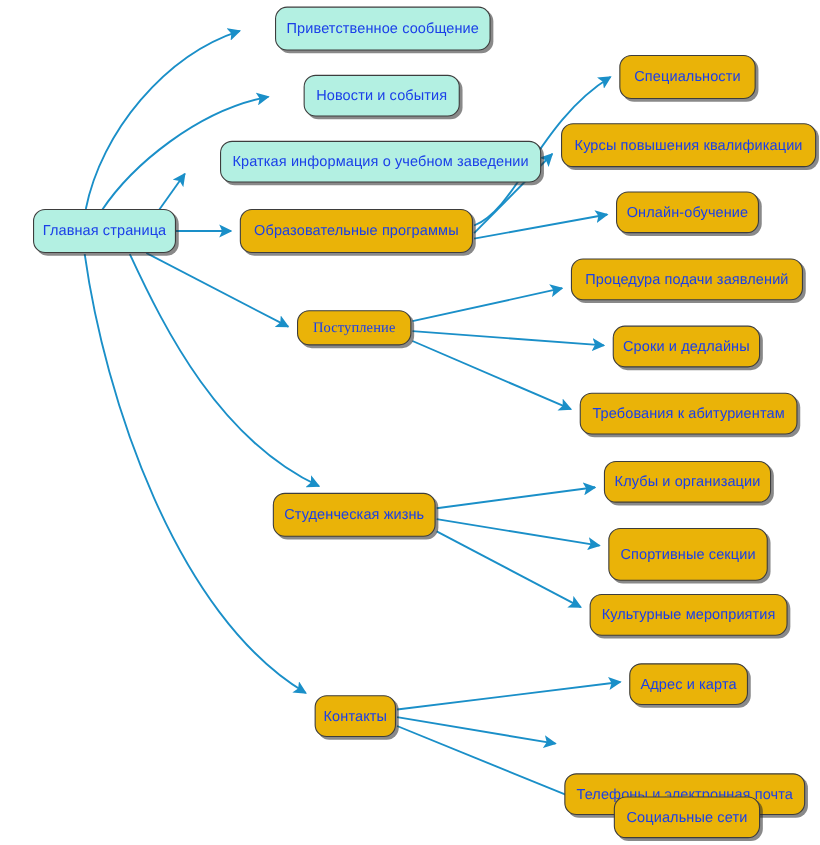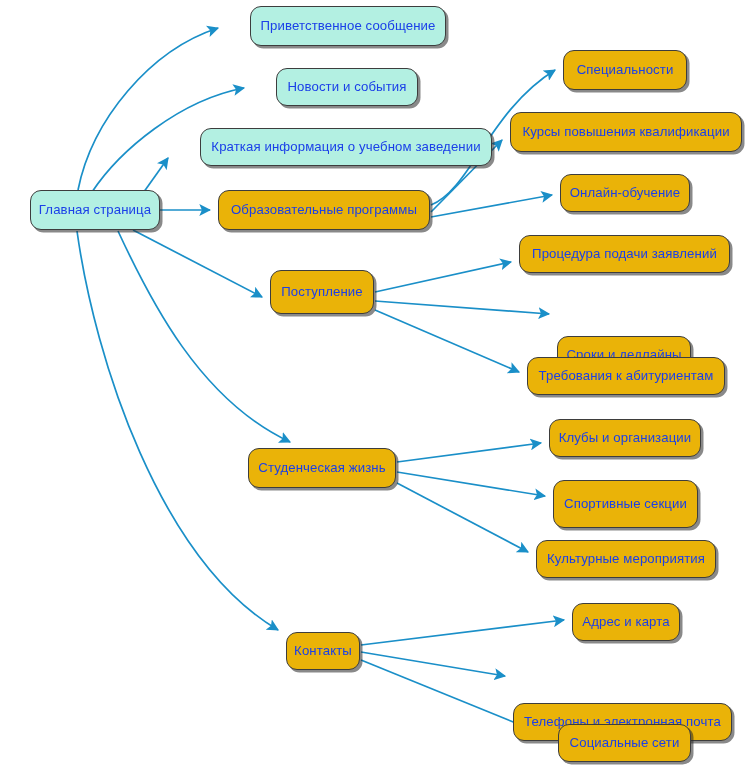--- a/index.html
+++ b/index.html
@@ -102,27 +102,27 @@
       </div>
       <div class="node c-sky" style="left: 563px; top: 50px; width: 124px; height: 40px;">
         <span class="node-label">Специальности</span>
       </div>
       <div class="node c-sky" style="left: 510px; top: 112px; width: 232px; height: 40px;">
         <span class="node-label">Курсы повышения квалификации</span>
       </div>
       <div class="node c-sky" style="left: 560px; top: 174px; width: 130px; height: 38px;">
         <span class="node-label">Онлайн-обучение</span>
       </div>
-      <div class="node c-sky" style="left: 270px; top: 270px; width: 104px; height: 44px;">
+      <div class="node c-sky" style="left: 270px; top: 282px; width: 104px; height: 32px; font-family: Liberation Serif, serif;">
         <span class="node-label">Поступление</span>
       </div>
       <div class="node c-sky" style="left: 519px; top: 235px; width: 211px; height: 38px;">
         <span class="node-label">Процедура подачи заявлений</span>
       </div>
-      <div class="node c-sky" style="left: 557px; top: 296px; width: 134px; height: 38px; margin-top: 40px;">
+      <div class="node c-sky" style="left: 557px; top: 296px; width: 134px; height: 38px;">
         <span class="node-label">Сроки и дедлайны</span>
       </div>
       <div class="node c-sky" style="left: 527px; top: 357px; width: 198px; height: 38px;">
         <span class="node-label">Требования к абитуриентам</span>
       </div>
       <div class="node c-sky" style="left: 248px; top: 448px; width: 148px; height: 40px;">
         <span class="node-label">Студенческая жизнь</span>
       </div>
       <div class="node c-sky" style="left: 549px; top: 419px; width: 152px; height: 38px;">
         <span class="node-label">Клубы и организации</span>

